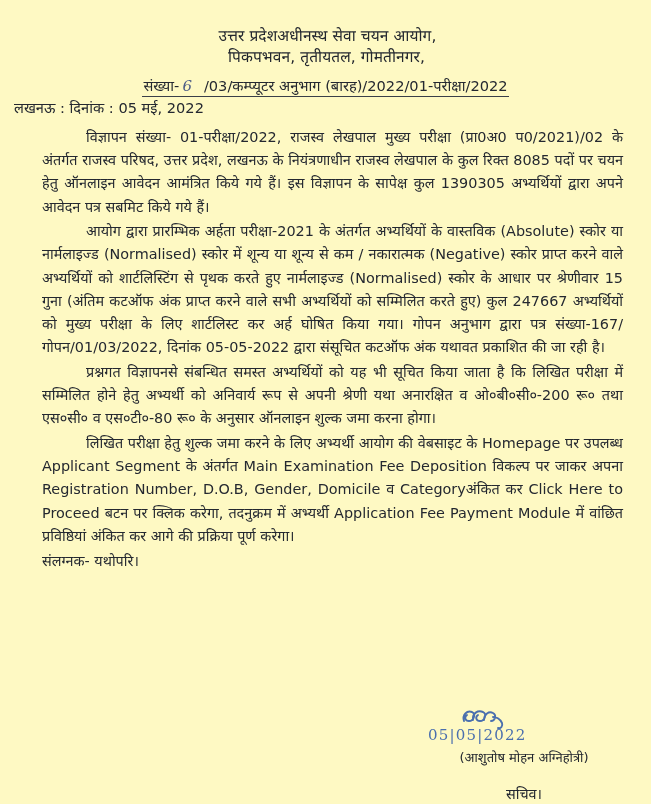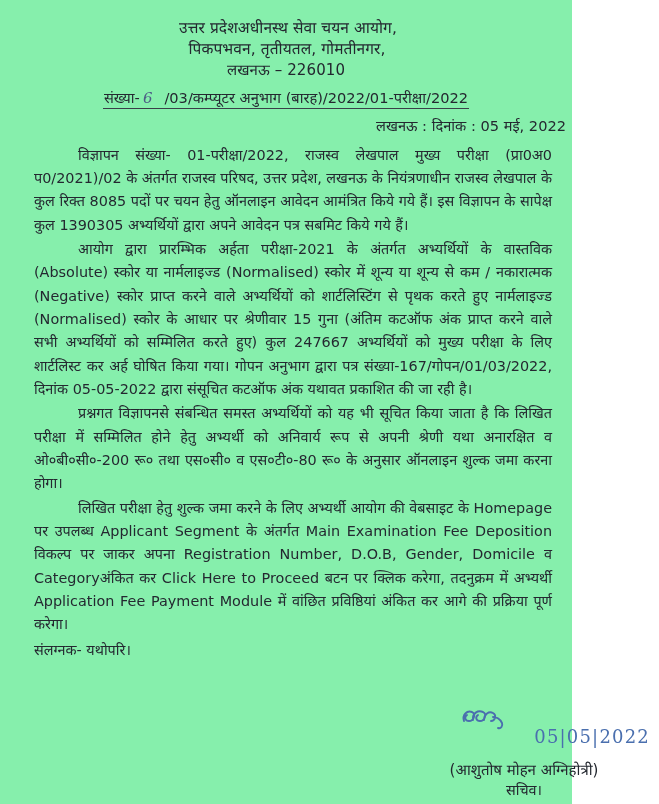--- a/index.html
+++ b/index.html
@@ -11,25 +11,25 @@
     width: 659px;
     height: 804px;
     background: #ffffff;
     font-family: "DejaVu Sans", "Liberation Sans", sans-serif;
     color: #242830;
     overflow: hidden;
     position: relative;
   }
   .page {
     position: relative;
-    width: 572px;
+    width: 651px;
     height: 804px;
-    padding: 6px;
+    padding: 14px;
     box-sizing: border-box;
-    background: #86efac;
+    background: #fef9c3;
   }
 
   
   .letterhead {
     text-align: center;
     padding-top: 12px;
     line-height: 1.34;
   }
   .lh-line {
     font-size: 15.5px;
@@ -56,22 +56,22 @@
   .hand-num {
     font-family: "DejaVu Serif", "Liberation Serif", serif;
     color: #4d5d86;
     font-size: 15px;
     font-style: italic;
     padding: 0 10px 0 3px;
     letter-spacing: 2px;
   }
 
   .dateline {
-    text-align: right;
-    margin-top: 6px;
+    text-align: left;
+    margin-top: 0;
     font-size: 14.6px;
     white-space: nowrap;
   }
 
   
   .body-block {
     margin: 9px 14px 0 28px;
     font-size: 14.4px;
     line-height: 1.62;
     text-align: justify;
@@ -110,45 +110,44 @@
     left: 62px;
     top: -4px;
     width: 46px;
     height: 24px;
   }
   .sig-date {
     position: relative;
     margin: 14px 0 0 30px;
     font-family: "DejaVu Serif", "Liberation Serif", serif;
     color: #4a6fae;
-    font-size: 18px;
+    font-size: 15px;
     letter-spacing: 1.2px;
-    text-align: right;
+    text-align: left;
   }
   .sig-name {
-    margin-top: 12px;
-    font-size: 15px;
+    margin-top: 4px;
+    font-size: 13px;
     color: #23272f;
     white-space: nowrap;
   }
   .sig-desig {
-    margin-top: 1px;
+    margin-top: 18px;
     font-size: 14.4px;
     color: #23272f;
   }
 </style>
 </head>
 <body>
 
 <div class="page">
 
   <div class="letterhead">
     <div class="lh-line l1">उत्तर प्रदेशअधीनस्थ सेवा चयन आयोग,</div>
     <div class="lh-line l2">पिकपभवन, तृतीयतल, गोमतीनगर,</div>
-    <div class="lh-line l3">लखनऊ – 226010</div>
   </div>
 
   <div class="refrow">
     <span class="ref-inner">
       <span>संख्या-</span><span class="hand-num">6</span><span>/03/कम्प्यूटर अनुभाग (बारह)/2022/01-परीक्षा/2022</span>
     </span>
   </div>
 
   <div class="dateline">लखनऊ : दिनांक : 05 मई, 2022</div>
 

